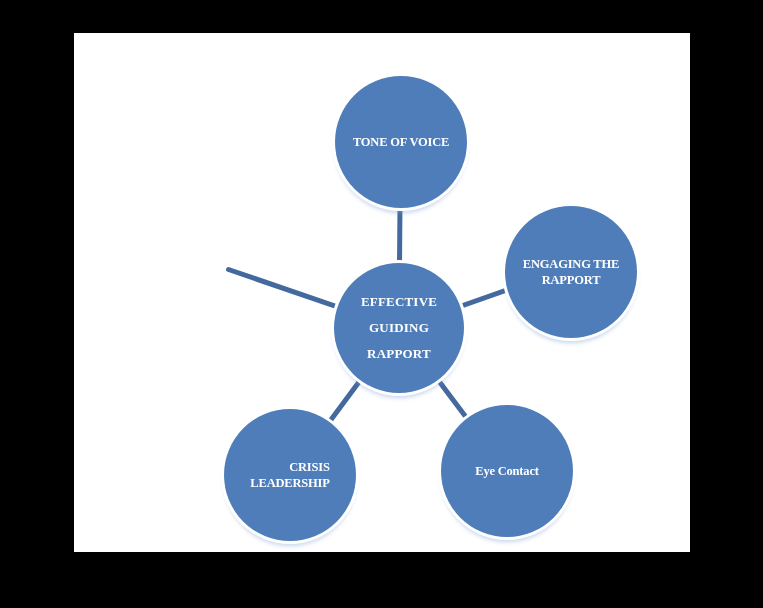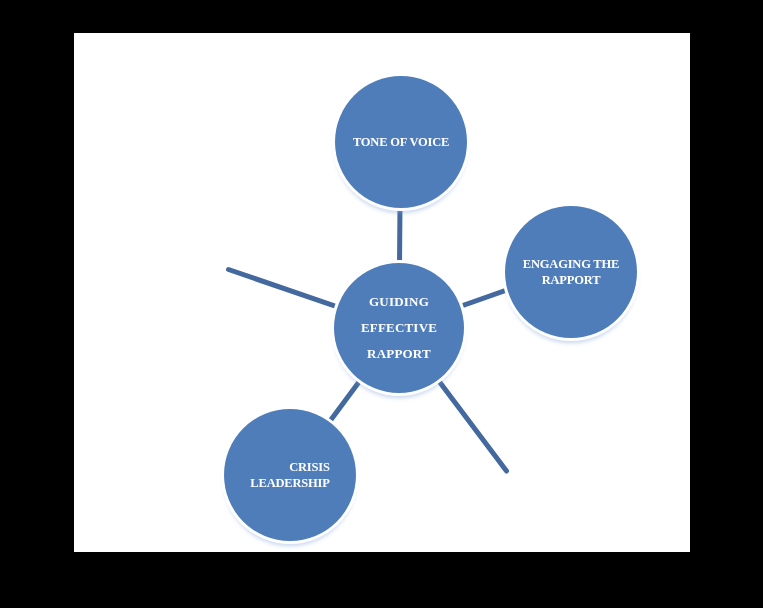--- a/index.html
+++ b/index.html
@@ -113,23 +113,28 @@
     </div>
 
 
     <div class="node node--satellite pos-bottom-left">
       <div class="node-label">
         <span class="line">CRISIS</span>
         <span class="line">LEADERSHIP</span>
       </div>
     </div>
 
+    <div class="node node--satellite pos-bottom-right">
+      <div class="node-label">
+        <span class="line">Eye Contact</span>
+      </div>
+    </div>
 
     <div class="node node--center pos-center">
       <div class="node-label">
+        <span class="line">EFFECTIVE</span>
         <span class="line">GUIDING</span>
-        <span class="line">EFFECTIVE</span>
         <span class="line">RAPPORT</span>
       </div>
     </div>
 
   </div>
 </div>
 
 </body></html>

